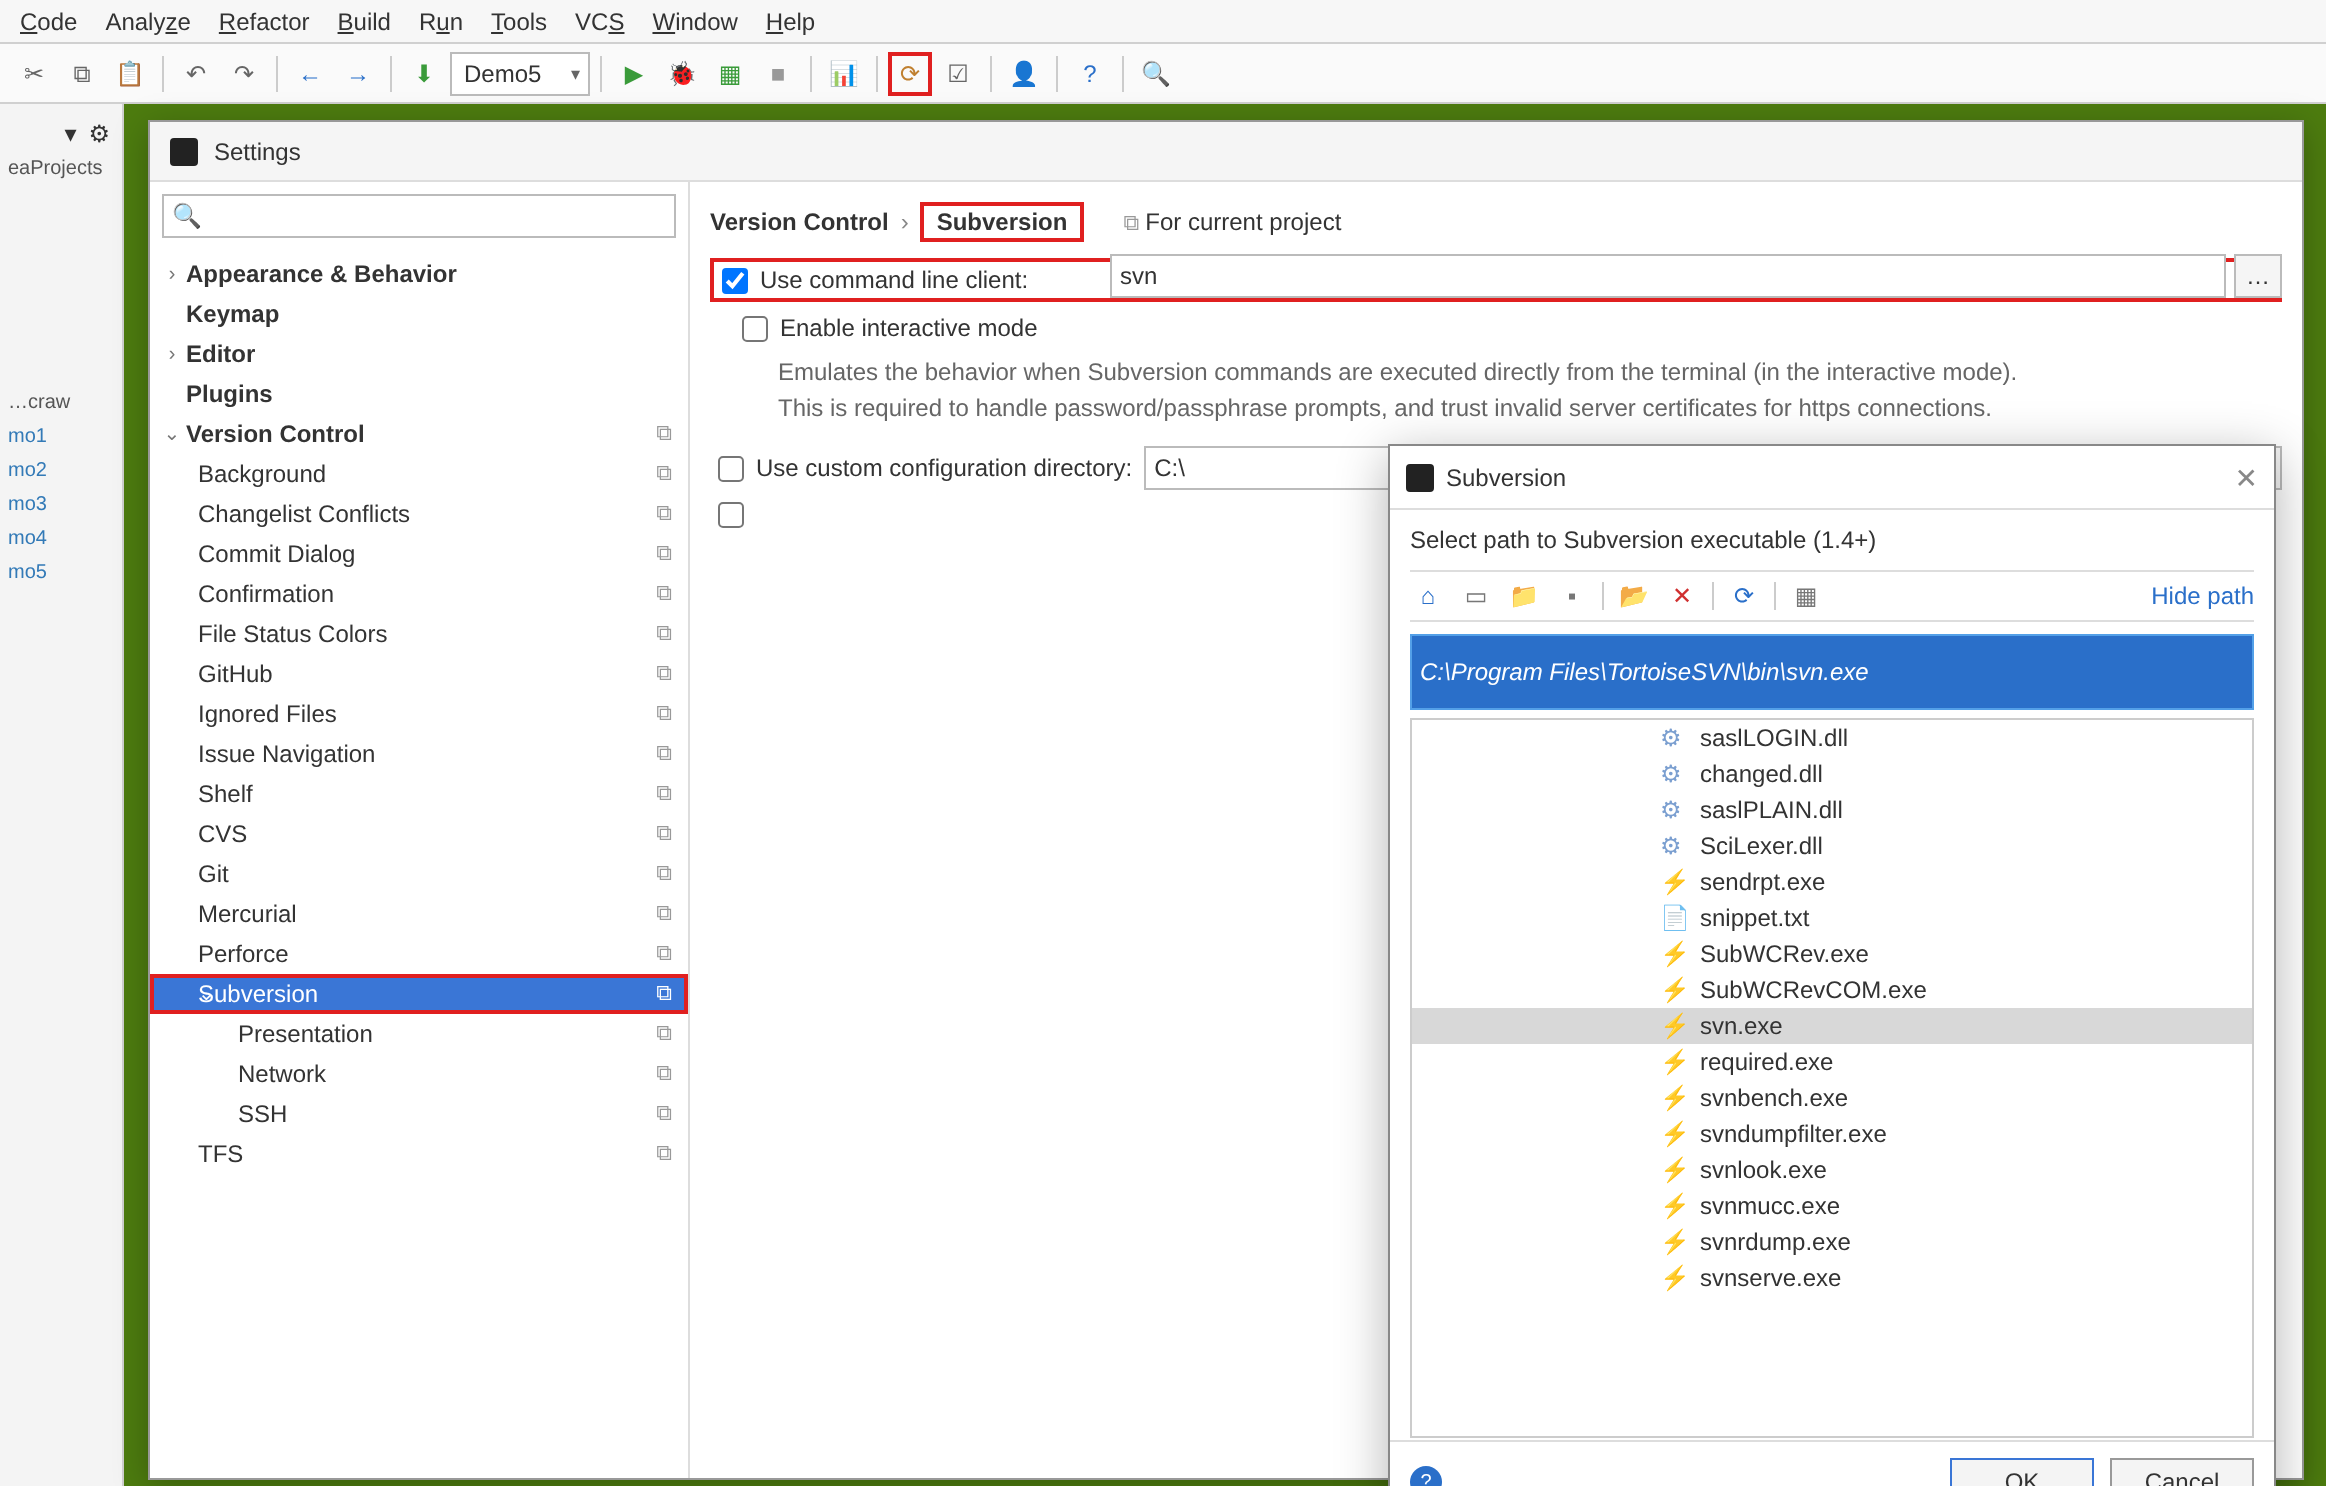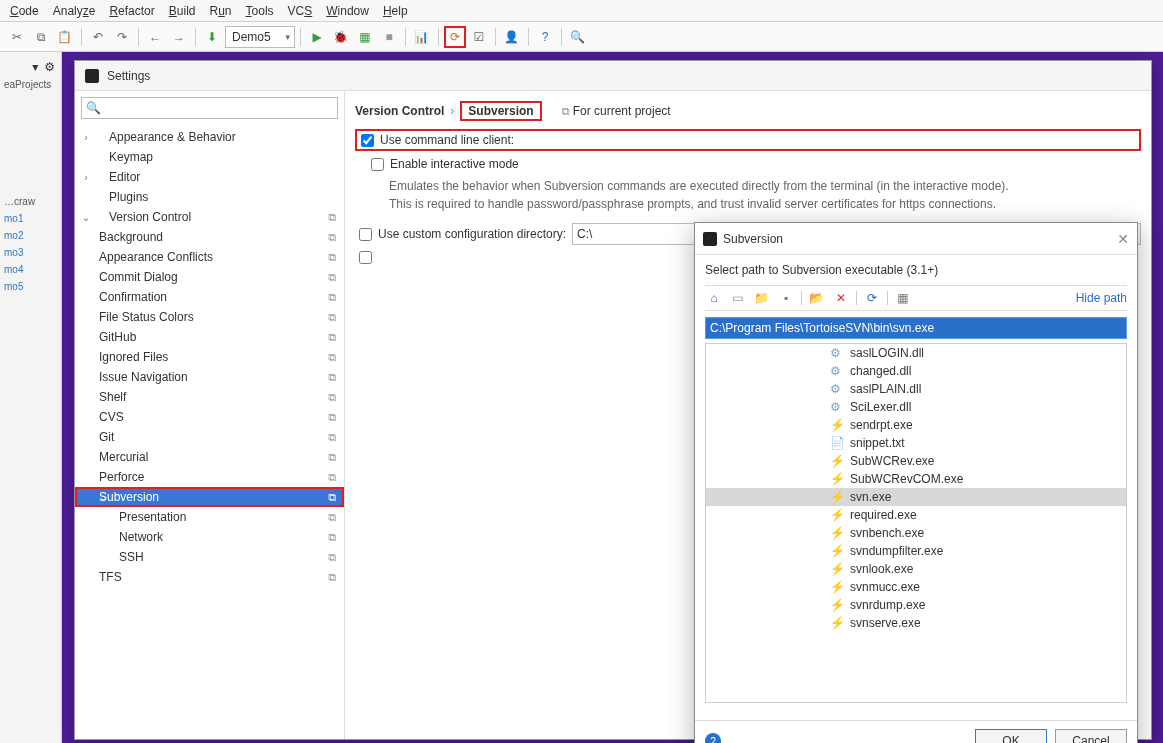--- a/index.html
+++ b/index.html
@@ -10,33 +10,33 @@
 .tb-btn{width:22px;height:22px;display:flex;align-items:center;justify-content:center;border:1px solid transparent;color:#666;cursor:pointer;}
 .tb-sep{width:1px;height:18px;background:#ccc;margin:0 3px;}
 .run-select{border:1px solid #bbb;background:#fff;height:22px;padding:0 18px 0 6px;display:flex;align-items:center;position:relative;min-width:70px;}
 .run-select:after{content:"▾";position:absolute;right:4px;font-size:9px;color:#666;}
 .hl-btn{border:2px solid #e02020!important;padding:1px;}
 .content{display:flex;height:calc(100% - 52px);}
 .sidebar{width:62px;border-right:1px solid #d0d0d0;background:#f4f4f4;padding-top:6px;}
 .sb-gear{display:flex;justify-content:flex-end;gap:6px;padding:2px 6px;color:#888;}
 .sb-row{padding:3px 4px;font-size:10px;color:#555;white-space:nowrap;overflow:hidden;}
 .sb-mod{color:#337ab7;}
-.main{flex:1;position:relative;background:#4c1d95;}
+.main{flex:1;position:relative;background:#4d7c0f;}
 .settings-dlg{position:absolute;left:12px;top:8px;width:1078px;height:680px;background:#fff;border:1px solid #999;box-shadow:0 4px 16px rgba(0,0,0,.25);}
 .dlg-title{display:flex;align-items:center;gap:8px;padding:6px 10px;border-bottom:1px solid #ddd;background:#f5f5f5;height:30px;}
 .dlg-title .ico{width:14px;height:14px;background:#222;border-radius:2px;}
 .dlg-body{display:flex;height:calc(100% - 30px);}
 .dlg-nav{width:270px;border-right:1px solid #ddd;display:flex;flex-direction:column;}
 .search{margin:6px;border:1px solid #bbb;height:22px;display:flex;align-items:center;padding:0 4px;color:#aaa;}
 .tree{flex:1;overflow:auto;padding:2px 0;}
 .tree-row{display:flex;align-items:center;padding:3px 8px 3px 4px;cursor:pointer;position:relative;}
 .tree-row .arr{width:14px;text-align:center;color:#777;font-size:10px;}
 .tree-row .lbl{flex:1;white-space:nowrap;}
 .tree-row .dup{color:#999;font-size:11px;margin-left:4px;}
-.tree-row.bold .lbl{font-weight:400;margin-left:16px;}
+.tree-row.bold .lbl{font-weight:700;}
 .tree-row.sel{background:#3a76d6;color:#fff;}
 .tree-row.sel .lbl,.tree-row.sel .arr,.tree-row.sel .dup{color:#fff;}
 .tree-row.hl{outline:2px solid #e02020;outline-offset:-2px;}
 .ind1{padding-left:20px;}
 .ind2{padding-left:40px;}
 .dlg-main{flex:1;padding:6px 10px;position:relative;overflow:hidden;}
 .crumb{display:flex;align-items:center;gap:6px;margin:4px 0 8px 0;}
 .crumb .seg{font-weight:600;}
 .crumb .seg.hl{border:2px solid #e02020;padding:1px 6px;}
 .crumb .car{color:#888;}
@@ -52,21 +52,21 @@
 .subdlg-hdr .t{display:flex;align-items:center;gap:6px;}
 .subdlg-hdr .t .ico{width:14px;height:14px;background:#222;border-radius:2px;}
 .close-x{font-size:14px;color:#888;cursor:pointer;}
 .subdlg-body{padding:8px 10px;}
 .subdlg-body .hint{margin-bottom:8px;}
 .ftoolbar{display:flex;align-items:center;gap:6px;border-top:1px solid #ddd;border-bottom:1px solid #ddd;padding:4px 0;margin-bottom:2px;}
 .ftoolbar .fi{width:18px;height:16px;display:flex;align-items:center;justify-content:center;color:#777;cursor:pointer;}
 .ftoolbar .fi.red{color:#d03030;}
 .ftoolbar .fi.blue{color:#2a6fc9;}
 .hide-path{margin-left:auto;color:#2a6fc9;cursor:pointer;}
-.path-input{width:100%;height:22px;border:1px solid #53a0e8;background:#2a6fc9;color:#fff;padding:0 4px;margin:4px 0;}
+.path-input{width:100%;height:38px;border:1px solid #53a0e8;background:#2a6fc9;color:#fff;padding:0 4px;margin:4px 0;font-style:italic;}
 .file-list{border:1px solid #ccc;height:360px;overflow:auto;background:#fff;}
 .file-row{display:flex;align-items:center;gap:6px;padding:2px 6px 2px 124px;cursor:pointer;}
 .file-row .fi-ico{width:14px;height:14px;display:inline-block;}
 .file-row.sel{background:#d8d8d8;}
 .dll{color:#7b9fd0;}
 .exe{color:#6b8f70;}
 .txt{color:#999;}
 .drop-hint{text-align:center;color:#999;font-size:10px;padding:4px;}
 .subdlg-ftr{display:flex;align-items:center;gap:8px;padding:8px 10px;border-top:1px solid #ddd;position:absolute;bottom:0;left:0;right:0;background:#fff;}
 .subdlg-ftr .help{width:16px;height:16px;border-radius:50%;background:#2a6fc9;color:#fff;display:flex;align-items:center;justify-content:center;font-size:10px;}
@@ -169,21 +169,21 @@
                 <span class="lbl">Version Control</span>
                 <span class="dup">⧉</span>
               </div>
               <div class="tree-row">
                 <span class="arr ind1"></span>
                 <span class="lbl">Background</span>
                 <span class="dup">⧉</span>
               </div>
               <div class="tree-row">
                 <span class="arr ind1"></span>
-                <span class="lbl">Appearance Conflicts</span>
+                <span class="lbl">Changelist Conflicts</span>
                 <span class="dup">⧉</span>
               </div>
               <div class="tree-row">
                 <span class="arr ind1"></span>
                 <span class="lbl">Commit Dialog</span>
                 <span class="dup">⧉</span>
               </div>
               <div class="tree-row">
                 <span class="arr ind1"></span>
                 <span class="lbl">Confirmation</span>
@@ -265,20 +265,24 @@
           <div class="crumb">
             <span class="seg">Version Control</span>
             <span class="car">›</span>
             <span class="seg hl">Subversion</span>
             <span class="meta">⧉ <span>For current project</span></span>
           </div>
           <div class="opt-row hl" style="margin-left:0">
             <input type="checkbox" class="chk" checked="" style="">
             <span>Use command line client:</span>
           </div>
+          <div style="display:flex;align-items:center;gap:4px;margin:-30px 0 8px 200px">
+            <input type="text" style="flex: 1 1 0%; border: 1px solid rgb(187, 187, 187); height: 22px; padding: 0px 4px;" value="svn">
+            <div class="dots-btn">…</div>
+          </div>
           <div class="opt-row" style="margin-left:16px">
             <input type="checkbox" class="chk" style="">
             <span>Enable interactive mode</span>
           </div>
           <div class="desc">Emulates the behavior when Subversion commands are executed directly from the terminal (in the interactive mode).<br>This is required to handle password/passphrase prompts, and trust invalid server certificates for https connections.</div>
           <div class="opt-row">
             <input type="checkbox" class="chk" style="">
             <span>Use custom configuration directory:</span>
             <input type="text" style="width: 40px; border: 1px solid rgb(187, 187, 187); height: 22px; padding: 0px 4px;" value="C:\">
             <div class="dots-btn">…</div>
@@ -292,21 +296,21 @@
 
     <div class="subdlg">
       <div class="subdlg-hdr">
         <div class="t">
             <span class="ico"></span>
             <span>Subversion</span>
           </div>
         <span class="close-x">✕</span>
       </div>
       <div class="subdlg-body">
-        <div class="hint">Select path to Subversion executable (3.1+)</div>
+        <div class="hint">Select path to Subversion executable (1.4+)</div>
         <div class="ftoolbar">
           <div class="fi blue">⌂</div>
           <div class="fi">▭</div>
           <div class="fi">📁</div>
           <div class="fi">▪</div>
           <div style="width:1px;height:14px;background:#ccc"></div>
           <div class="fi">📂</div>
           <div class="fi red">✕</div>
           <div style="width:1px;height:14px;background:#ccc"></div>
           <div class="fi blue">⟳</div>

